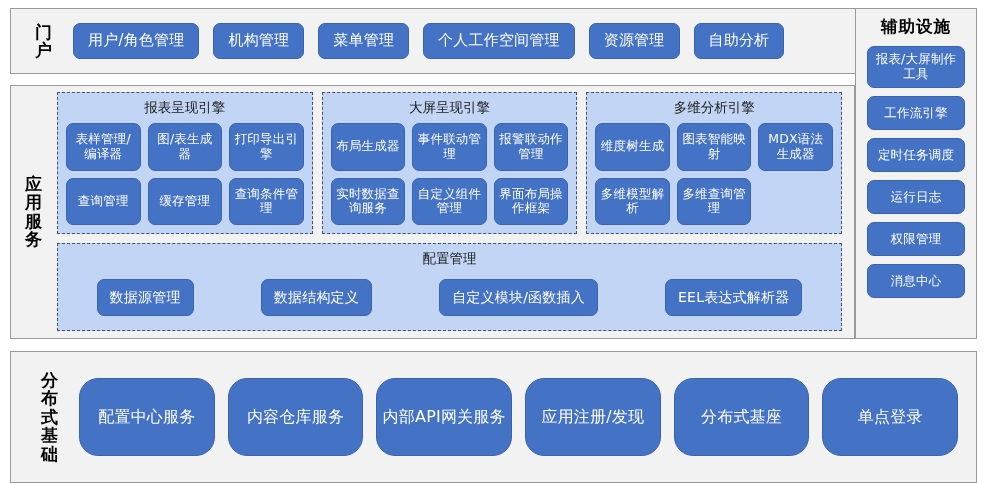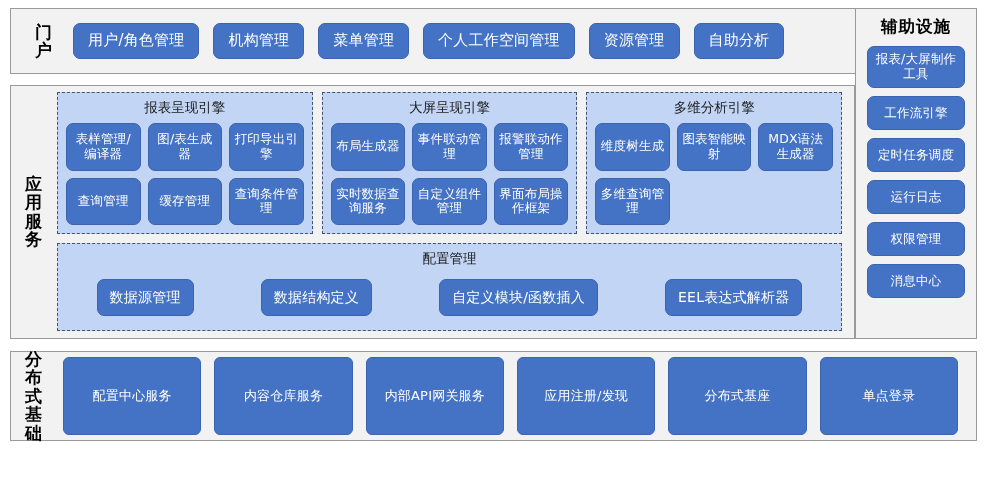--- a/index.html
+++ b/index.html
@@ -198,36 +198,36 @@
   .config-row .btn {
     height: 37px;
     padding: 0 12px;
     font-size: 14px;
     flex: 0 0 auto;
   }
 
   
   .bot-row {
     margin-top: 12px;
-    height: 90px;
-    padding: 0 10px 0 0;
+    height: 132px;
+    padding: 0 10px 0 16px;
   }
   .bot-btns {
     flex: 1 1 auto;
     display: flex;
     align-items: center;
     justify-content: space-between;
     gap: 13px;
     padding: 0 8px 0 6px;
   }
   .bot-btns .btn {
     flex: 1 1 0;
     height: 78px;
-    border-radius: 6px;
-    font-size: 13px;
+    border-radius: 19px;
+    font-size: 16px;
   }
 </style>
 </head>
 <body>
 
 <div class="page">
 
   <div class="top-row">
     <div class="outer-panel portal">
       <div class="vlabel">
@@ -287,20 +287,21 @@
             <div class="btn">界面布局操作框架</div>
           </div>
         </div>
 
         <div class="engine">
           <div class="engine-title">多维分析引擎</div>
           <div class="engine-grid">
             <div class="btn">维度树生成</div>
             <div class="btn">图表智能映射</div>
             <div class="btn">MDX语法生成器</div>
+            <div class="btn">多维模型解析</div>
             <div class="btn">多维查询管理</div>
           </div>
         </div>
 
       </div>
 
       <div class="config">
         <div class="config-title">配置管理</div>
         <div class="config-row">
           <div class="btn">数据源管理</div>

